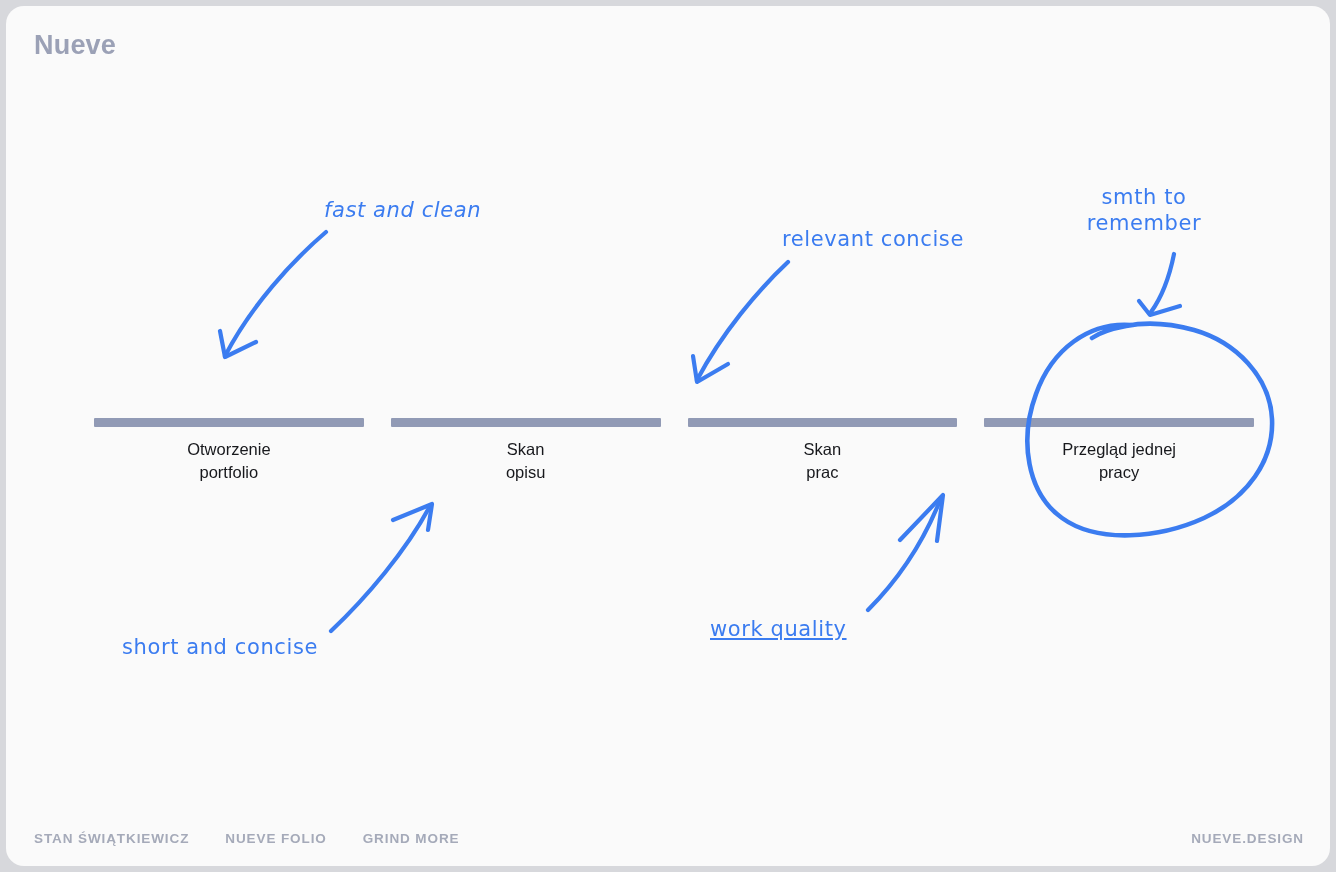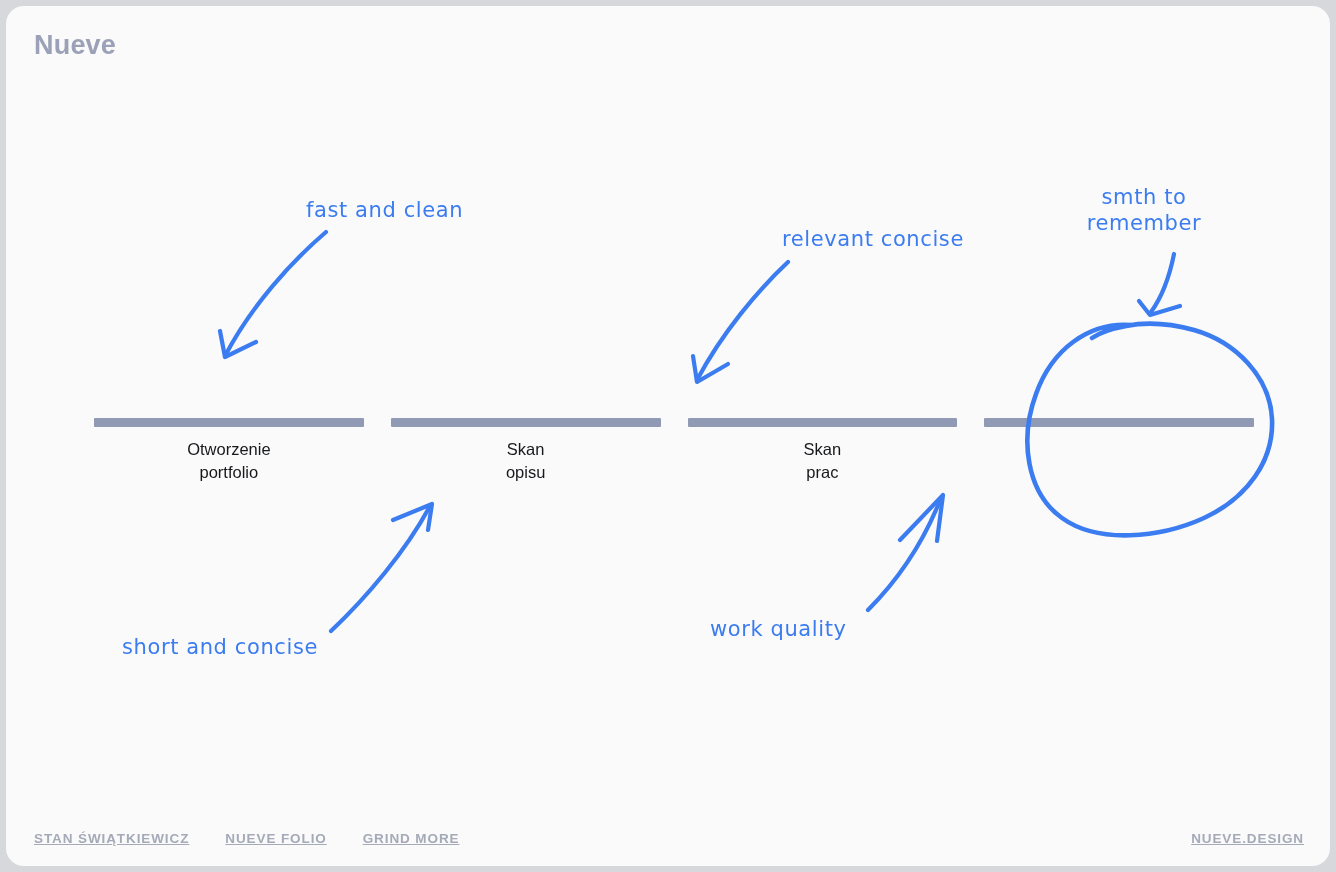--- a/index.html
+++ b/index.html
@@ -85,25 +85,25 @@
 
   .hand-note {
     position: absolute;
     color: #3b7cf0;
     font-family: "DejaVu Sans", sans-serif;
     font-size: 21px;
     line-height: 1.22;
     letter-spacing: 0.6px;
     white-space: pre-line;
   }
-  #note-fast-and-clean { left: 300px; top: 192px; }
+  #note-fast-and-clean { left: 318px; top: 192px; font-style: italic; }
   #note-relevant-topics { left: 776px; top: 221px; }
   #note-smth-to-remember { left: 1078px; top: 179px; text-align: center; width: 120px; }
   #note-short-and-concise { left: 116px; top: 629px; }
-  #note-work-quality { left: 704px; top: 611px; }
+  #note-work-quality { left: 704px; top: 611px; text-decoration: underline; }
 
   
   #footer-left {
     position: absolute;
     left: 28px;
     bottom: 20px;
     display: flex;
     gap: 36px;
   }
   #footer-right {
@@ -111,21 +111,20 @@
     right: 26px;
     bottom: 20px;
     text-align: right;
   }
   .footer-link {
     font-size: 13.5px;
     font-weight: bold;
     letter-spacing: 0.9px;
     color: #a5aab9;
     text-transform: uppercase;
-    text-decoration: underline;
   }
 </style>
 </head>
 <body>
 
 <div id="stage">
   <div id="card">
 
     <div id="app-title">Nueve</div>
 
@@ -140,20 +139,22 @@
         <div class="step-label">Skan
 opisu</div>
       </div>
       <div class="step">
         <div class="step-bar"></div>
         <div class="step-label">Skan
 prac</div>
       </div>
       <div class="step">
         <div class="step-bar"></div>
+        <div class="step-label">Przegląd jednej
+pracy</div>
       </div>
     </div>
 
     <svg id="ink" viewBox="0 0 1324 860">
       <g fill="none" stroke="#3b7cf0" stroke-width="4.2" stroke-linecap="round" stroke-linejoin="round">
 
         <path d="M320 226 C 286 255, 245 300, 219 350"></path>
         <path d="M214 325 L 219 351 L 250 336"></path>
 
         <path d="M782 256 C 752 284, 716 327, 691 374"></path>

